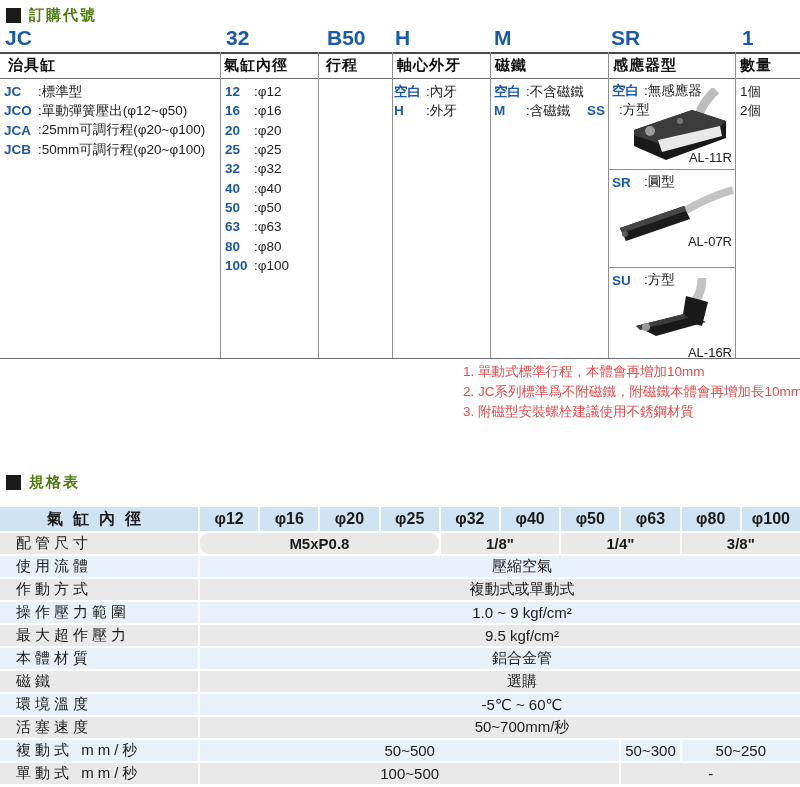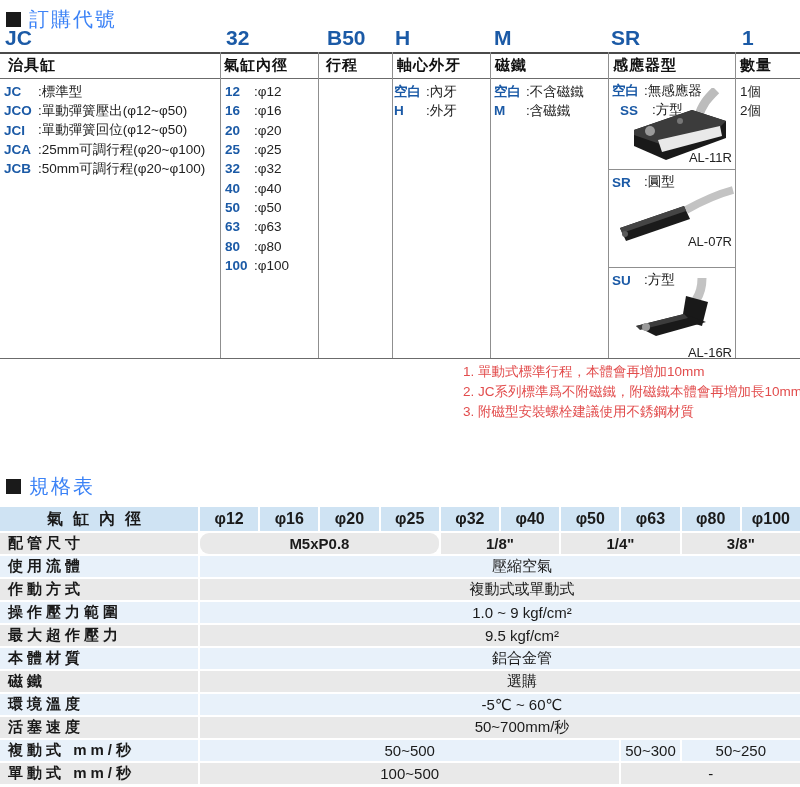--- a/index.html
+++ b/index.html
@@ -3,21 +3,21 @@
 <meta charset="utf-8">
 <style>
   * { margin:0; padding:0; box-sizing:border-box; }
   html,body { background:#fff; }
   body { font-family:"Liberation Sans","DejaVu Sans",sans-serif; color:#1a1a1a; }
   .page { position:relative; width:800px; height:787px; background:#ffffff; overflow:hidden; }
 
   
   .sec-title { position:absolute; display:flex; align-items:center; gap:8px; }
   .sec-sq { width:15px; height:15px; background:#1a1a1a; }
-  .sec-txt { font-size:20px; font-weight:normal; letter-spacing:2px; color:#3b82f6; }
+  .sec-txt { font-size:15px; font-weight:bold; letter-spacing:2px; color:#4d7c0f; }
 
   
   .code-cell { position:absolute; top:26px; font-size:21px; font-weight:bold; color:#1b5aa6; }
   .hline { position:absolute; left:0; width:800px; background:#6b6b6b; height:1px; }
   .hline.thick { height:2px; background:#4a4a4a; }
   .vline { position:absolute; top:52px; height:306px; width:1px; background:#8f8f8f; }
   .col-head { position:absolute; top:56px; font-size:15px; font-weight:bold; color:#111; letter-spacing:1px; }
 
   .list { position:absolute; top:82px; }
   .item { display:flex; align-items:center; height:19.3px; font-size:13.5px; color:#222; white-space:nowrap; }
@@ -31,21 +31,21 @@
   .sensor-photo { position:absolute; }
 
   .notes { position:absolute; left:463px; top:362px; color:#e24c4c; font-size:13.5px; line-height:20px; white-space:nowrap; }
 
   
   .spec-table { position:absolute; left:0; top:507px; width:800px; display:flex; flex-direction:column; gap:2px; background:#fff; }
   .srow { display:grid; grid-template-columns:198px repeat(10, 1fr); column-gap:2px; }
   .srow > div { display:flex; align-items:center; justify-content:center; font-size:15px; color:#1a1a1a; white-space:nowrap; }
   .shead > div { height:24px; font-weight:bold; font-size:16px; }
   .srow.data > div { height:21px; }
-  .slabel { justify-content:flex-start !important; padding-left:8px; letter-spacing:4px;font-weight:bold; }
+  .slabel { justify-content:flex-start !important; padding-left:16px; letter-spacing:4px; }
   .shead .slabel { justify-content:center !important; padding-left:0; letter-spacing:10px; }
   .bg-h { background:#cfe3f3; }
   .bg-b { background:#e8f1fa; }
   .bg-g { background:#e9e9e9; }
   .sp2 { grid-column:span 2; } .sp3 { grid-column:span 3; } .sp4 { grid-column:span 4;border-radius:9px; }
   .sp7 { grid-column:span 7; } .sp10 { grid-column:span 10;padding-left:44px; }
   .bold { font-weight:bold; }
 </style>
 </head>
 <body>
@@ -88,24 +88,20 @@
   <div class="list" style="left:4px;">
     <div class="item w34">
         <span class="code">JC</span>
         <span>:標準型</span>
       </div>
     <div class="item w34">
         <span class="code">JCO</span>
         <span>:單動彈簧壓出(φ12~φ50)</span>
       </div>
     <div class="item w34">
-        <span class="code">JCI</span>
-        <span>:單動彈簧回位(φ12~φ50)</span>
-      </div>
-    <div class="item w34">
         <span class="code">JCA</span>
         <span>:25mm可調行程(φ20~φ100)</span>
       </div>
     <div class="item w34">
         <span class="code">JCB</span>
         <span>:50mm可調行程(φ20~φ100)</span>
       </div>
   </div>
 
   <div class="list" style="left:225px;">
@@ -170,21 +166,21 @@
     <div class="item w32">
         <span class="code">M</span>
         <span>:含磁鐵</span>
       </div>
   </div>
 
   <div class="sensor-item" style="left:612px; top:82px;">
     <span class="code">空白</span>
       <span>:無感應器</span>
   </div>
-  <div class="sensor-item" style="left:620px; top:101px;">
+  <div class="sensor-item" style="left:587px; top:101px;">
     <span class="code">SS</span>
       <span>:方型</span>
   </div>
   <svg class="sensor-photo" style="left:628px; top:88px;" width="106" height="78" viewBox="0 0 106 78">
     <path d="M88 2 C80 10 74 16 70 30" stroke="#bcbcbc" stroke-width="9" fill="none"></path>
     <polygon points="6,42 64,22 98,33 98,50 38,72 6,58" fill="#191919"></polygon>
     <polygon points="6,42 64,22 98,33 92,39 32,56 6,47" fill="#3c3c3c"></polygon>
     <polygon points="30,52 92,38 94,48 34,64" fill="#e9e9e9"></polygon>
     <circle cx="22" cy="43" r="5" fill="#9a9a9a"></circle>
     <circle cx="52" cy="33" r="3" fill="#777"></circle>

